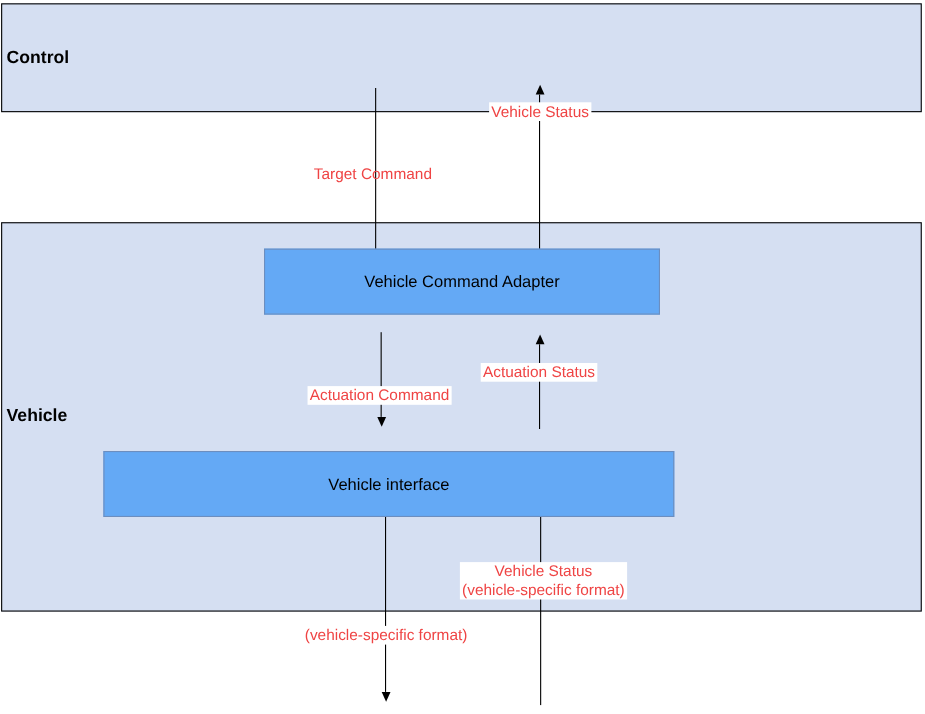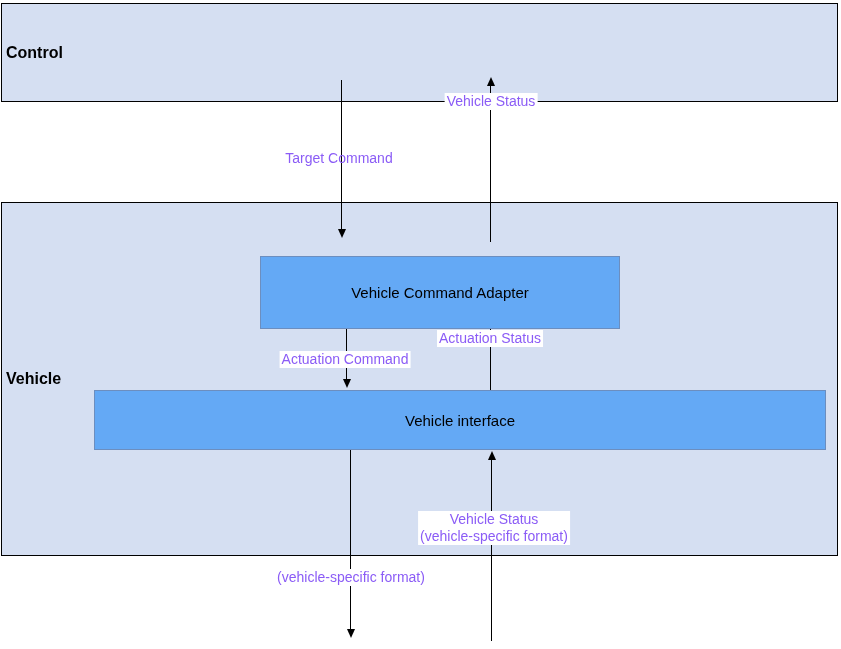--- a/index.html
+++ b/index.html
@@ -25,21 +25,21 @@
     border-left:4px solid transparent;border-right:4px solid transparent;
     border-top:9px solid #000000;
   }
   .arrow-up{
     position:absolute;width:0;height:0;z-index:2;
     border-left:4px solid transparent;border-right:4px solid transparent;
     border-bottom:9px solid #000000;
   }
   .edge-label{
     position:absolute;transform:translateX(-50%);font-size:14px;line-height:17px;
-    color:#8b5cf6;white-space:nowrap;text-align:center;z-index:4;
+    color:#ef4444;white-space:nowrap;text-align:center;z-index:4;
   }
   .edge-label.bg{background:#ffffff;padding:0 2px;}
   .edge-label span{display:block;}
 </style>
 </head>
 <body>
 
 <div class="canvas">
 
   <div class="container-box" style="left:1px;top:3px;width:837px;height:99px;">
@@ -72,21 +72,21 @@
     <span>(vehicle-specific format)</span>
   </div>
 
   <div class="arrow-up" style="left:488px;top:451px;"></div>
   <div class="vline" style="left:491px;top:460px;height:181px;"></div>
   <div class="edge-label bg" style="left:494px;top:511px;">
     <span>Vehicle Status</span>
     <span>(vehicle-specific format)</span>
   </div>
 
-  <div class="node" style="left:240px;top:256px;width:360px;height:73px;margin-left:20px;">
+  <div class="node" style="left:240px;top:226px;width:360px;height:60px;">
     <span>Vehicle Command Adapter</span>
   </div>
 
-  <div class="node" style="left:94px;top:390px;width:732px;height:60px;align-items:center;">
+  <div class="node" style="left:94px;top:410px;width:519px;height:60px;align-items:center;">
     <span>Vehicle interface</span>
   </div>
 
 </div>
 
 </body></html>

